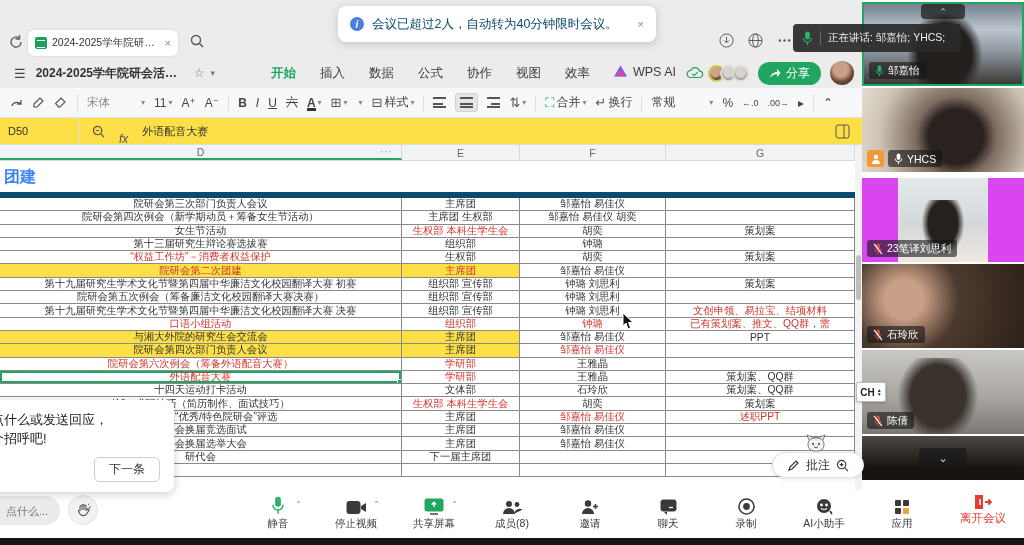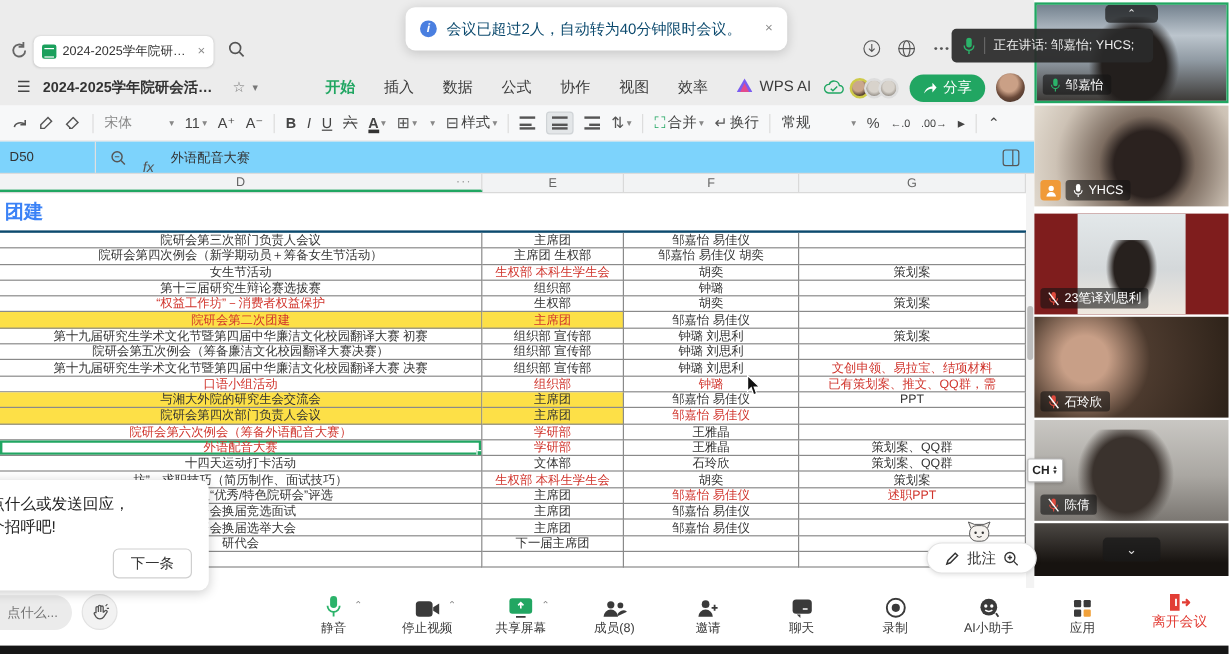--- a/index.html
+++ b/index.html
@@ -48,36 +48,36 @@
   .albars.r::after{width:70%;right:0;left:auto;}
   .alc-active{background:#e3e6e8;border-radius:3px;padding:3px 4px;border:1px solid #cfd3d6;}
   .strike{text-decoration:line-through;font-size:12px;}
   .acolor{position:relative;font-weight:bold;font-size:12px;line-height:10px;}
   .acolor::after{content:"";position:absolute;left:0;right:0;bottom:-3px;height:3px;background:#333;}
   .fill-ic{position:relative;width:13px;height:11px;background:#555;clip-path:polygon(20% 0,80% 0,100% 60%,50% 100%,0 60%);}
   .fill-under{position:absolute;left:0;right:0;bottom:-3px;height:3px;background:#e8e23c;}
   .gridic{font-size:13px;color:#555;}
 
   
-  .fxbar{position:absolute;top:118px;left:0;width:862px;height:27px;background:#7dd3fc;border-bottom:1px solid #dcdcdc;display:flex;align-items:center;}
+  .fxbar{position:absolute;top:118px;left:0;width:862px;height:27px;background:#fde047;border-bottom:1px solid #dcdcdc;display:flex;align-items:center;}
   .namebox{width:80px;height:100%;border-right:1px solid #e0e0e0;display:flex;align-items:center;padding-left:8px;font-size:11px;color:#333;}
   .fx-ic{margin-left:14px;color:#555;font-size:12px;font-style:italic;margin-top:16px;}
   .zoomq{margin-left:12px;width:13px;height:13px;color:#555;}
   .fxval{margin-left:14px;font-size:11px;color:#333;}
   .fxr-ic{position:absolute;right:12px;top:6px;width:15px;height:15px;color:#555;}
 
   
   .sheetwrap{position:absolute;top:145px;left:0;width:855px;height:345px;background:#fff;overflow:hidden;}
   .colhdr{position:absolute;top:0;left:0;width:855px;height:16px;background:#f2f3f4;border-bottom:1px solid #d9d9d9;display:flex;}
   .ch{font-size:10.5px;color:#666;display:flex;align-items:center;justify-content:center;border-right:1px solid #d9d9d9;position:relative;}
   .ch.d{width:402px;border-bottom:2px solid #21a662;}
   .ch.e{width:118px;}.ch.f{width:146px;}.ch.g{width:189px;}
   .morecols{position:absolute;right:8px;top:1px;color:#999;font-size:10px;letter-spacing:1px;}
   .sec-title{position:absolute;top:22px;left:4px;color:#3b82f6;font-size:16px;font-weight:bold;}
-  .tbl{position:absolute;top:47px;left:0;width:913px;border-top:2px solid #0c4a6e;}
+  .tbl{position:absolute;top:47px;left:0;width:913px;border-top:6px solid #0c4a6e;}
   .trow{display:flex;height:13.3px;}
   .tcell{border-right:1px solid #8a8a8a;border-bottom:1px solid #8a8a8a;font-size:10.3px;color:#333;display:flex;align-items:center;justify-content:center;overflow:hidden;white-space:nowrap;}
   .c-d{width:402px;}.c-e{width:118px;}.c-f{width:146px;}.c-g{width:189px;}
   .yellow .c-d,.yellow .c-e{background:#fde047;}
   .red{color:#d0342c;}
   .selected{box-shadow:inset 0 0 0 2px #21a662;position:relative;}
   .selected::after{content:"";position:absolute;right:-2px;bottom:-2px;width:4px;height:4px;background:#21a662;border:1px solid #fff;}
   .vscroll{position:absolute;top:145px;left:855px;width:7px;height:345px;background:#f3f3f3;}
   .vscroll .handle{position:absolute;top:110px;left:1px;width:5px;height:45px;background:#bdbdbd;border-radius:3px;}
   .cursor{position:absolute;left:622px;top:312px;width:13px;height:18px;z-index:40;}
@@ -108,21 +108,21 @@
   .tool .lbl{font-size:10.5px;color:#3a3a3a;margin-top:2px;white-space:nowrap;}
   .tool .cvx{position:absolute;right:2px;top:7px;font-size:8px;color:#888;}
   .blackbar{position:absolute;left:0;top:538px;width:1024px;height:7px;background:#161616;z-index:25;}
 
   
   .sidebar{position:absolute;left:862px;top:0;width:162px;height:490px;background:#fff;z-index:10;}
   .vtile{position:absolute;left:0;width:162px;overflow:hidden;}
   .v1{top:2px;height:84px;border:2px solid #21a662;background:linear-gradient(180deg,#74828f 0%,#bcc5cd 32%,#909aa3 58%,#3d3a37 100%);}
   .v1::before{content:"";position:absolute;left:38px;top:10px;width:86px;height:90px;background:radial-gradient(ellipse at 50% 45%,#231f1d 0 44%,rgba(35,31,29,0) 62%);}
   .v2{top:88px;height:84px;background:radial-gradient(circle at 58% 58%,#2b221f 0 26%,#7c6c60 38%,#cdc2b5 72%,#e4ddd2 100%);}
-  .v3{top:178px;height:84px;background:#7f1d1d;}
+  .v3{top:178px;height:84px;background:#d946ef;}
   .v3 .inner{position:absolute;left:36px;top:0;width:90px;height:84px;background:linear-gradient(180deg,#e3e8ea 0%,#d4d8da 55%,#efe8df 100%);}
   .v3 .inner::before{content:"";position:absolute;left:22px;top:22px;width:46px;height:58px;background:radial-gradient(ellipse at 50% 40%,#27211e 0 45%,rgba(39,33,30,0) 66%);}
   .v4{top:264px;height:84px;background:radial-gradient(circle at 26% 42%,#c89f87 0 15%,#4c3a2e 42%,#2c2118 100%);}
   .v5{top:350px;height:84px;background:linear-gradient(180deg,#c9c7c3 0%,#aaa7a2 55%,#7b7772 100%);}
   .v5::before{content:"";position:absolute;left:30px;top:8px;width:92px;height:90px;background:radial-gradient(ellipse at 50% 42%,#3a322d 0 42%,rgba(58,50,45,0) 62%);}
   .v6{top:436px;height:44px;background:linear-gradient(180deg,#4c4844 0%,#171310 75%);}
   .vlabel{position:absolute;left:5px;bottom:5px;background:rgba(20,20,20,.6);border-radius:3px;height:17px;display:flex;align-items:center;gap:4px;padding:0 6px;color:#fff;font-size:10.5px;white-space:nowrap;}
   .orange-badge{position:absolute;left:5px;bottom:5px;width:17px;height:17px;background:#f09a38;border-radius:3px;display:flex;align-items:center;justify-content:center;}
   .vlabel.shift{left:26px;}
   .chev-pill{position:absolute;left:50%;transform:translateX(-50%);background:rgba(25,25,25,.72);border-radius:4px;color:#ddd;display:flex;align-items:center;justify-content:center;}

